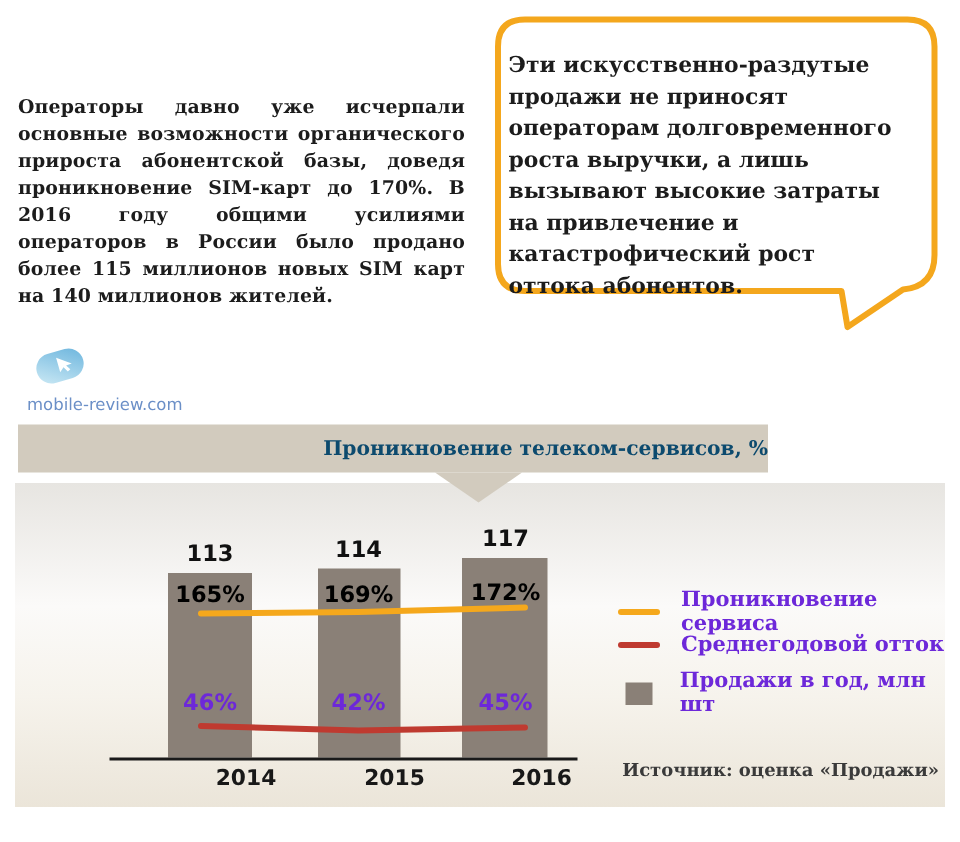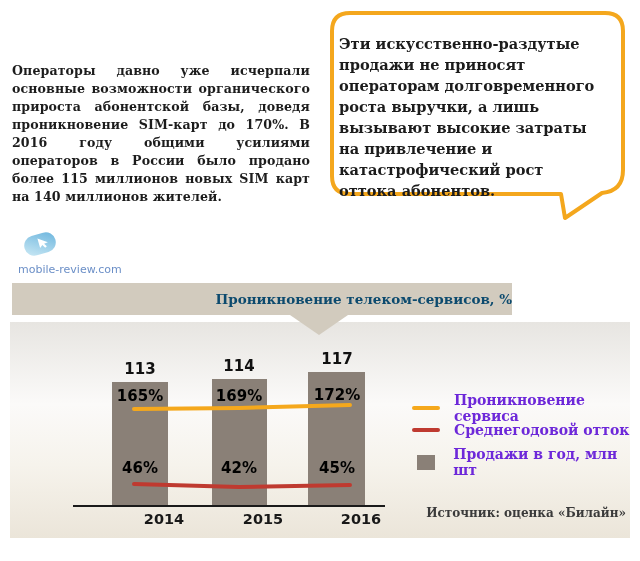--- a/index.html
+++ b/index.html
@@ -49,21 +49,21 @@
     font-family:"DejaVu Sans","Liberation Sans",sans-serif;}
   .bar-value{
     position:absolute;transform:translateX(-50%);
     font-size:15px;font-weight:bold;color:#111;
   }
   .pct{
     position:absolute;transform:translateX(-50%);
     font-size:15px;font-weight:bold;
   }
   .pct.top{color:#000000;}
-  .pct.bottom{color:#000000;}
+  .pct.bottom{color:#6d28d9;}
   .year{
     position:absolute;transform:translateX(-50%);
     font-size:14.5px;font-weight:bold;color:#181818;margin-left:24px;
   }
   
   .legend-row{
     position:absolute;display:flex;align-items:center;z-index:4;
     font-size:14px;font-weight:bold;color:#6d28d9;
   }
   .swatch-wrap{width:28px;display:flex;justify-content:center;margin-right:14px;}
@@ -149,13 +149,13 @@
     </span>
   <span>Среднегодовой отток</span>
 </div>
 <div class="legend-row" style="left:412px;top:446px">
   <span class="swatch-wrap">
       <span class="swatch-square"></span>
     </span>
   <span>Продажи в год, млн шт</span>
 </div>
 
-<div class="source">Источник: оценка «Билайн»</div>
+<div class="source">Источник: оценка «Продажи»</div>
 
 </body></html>

